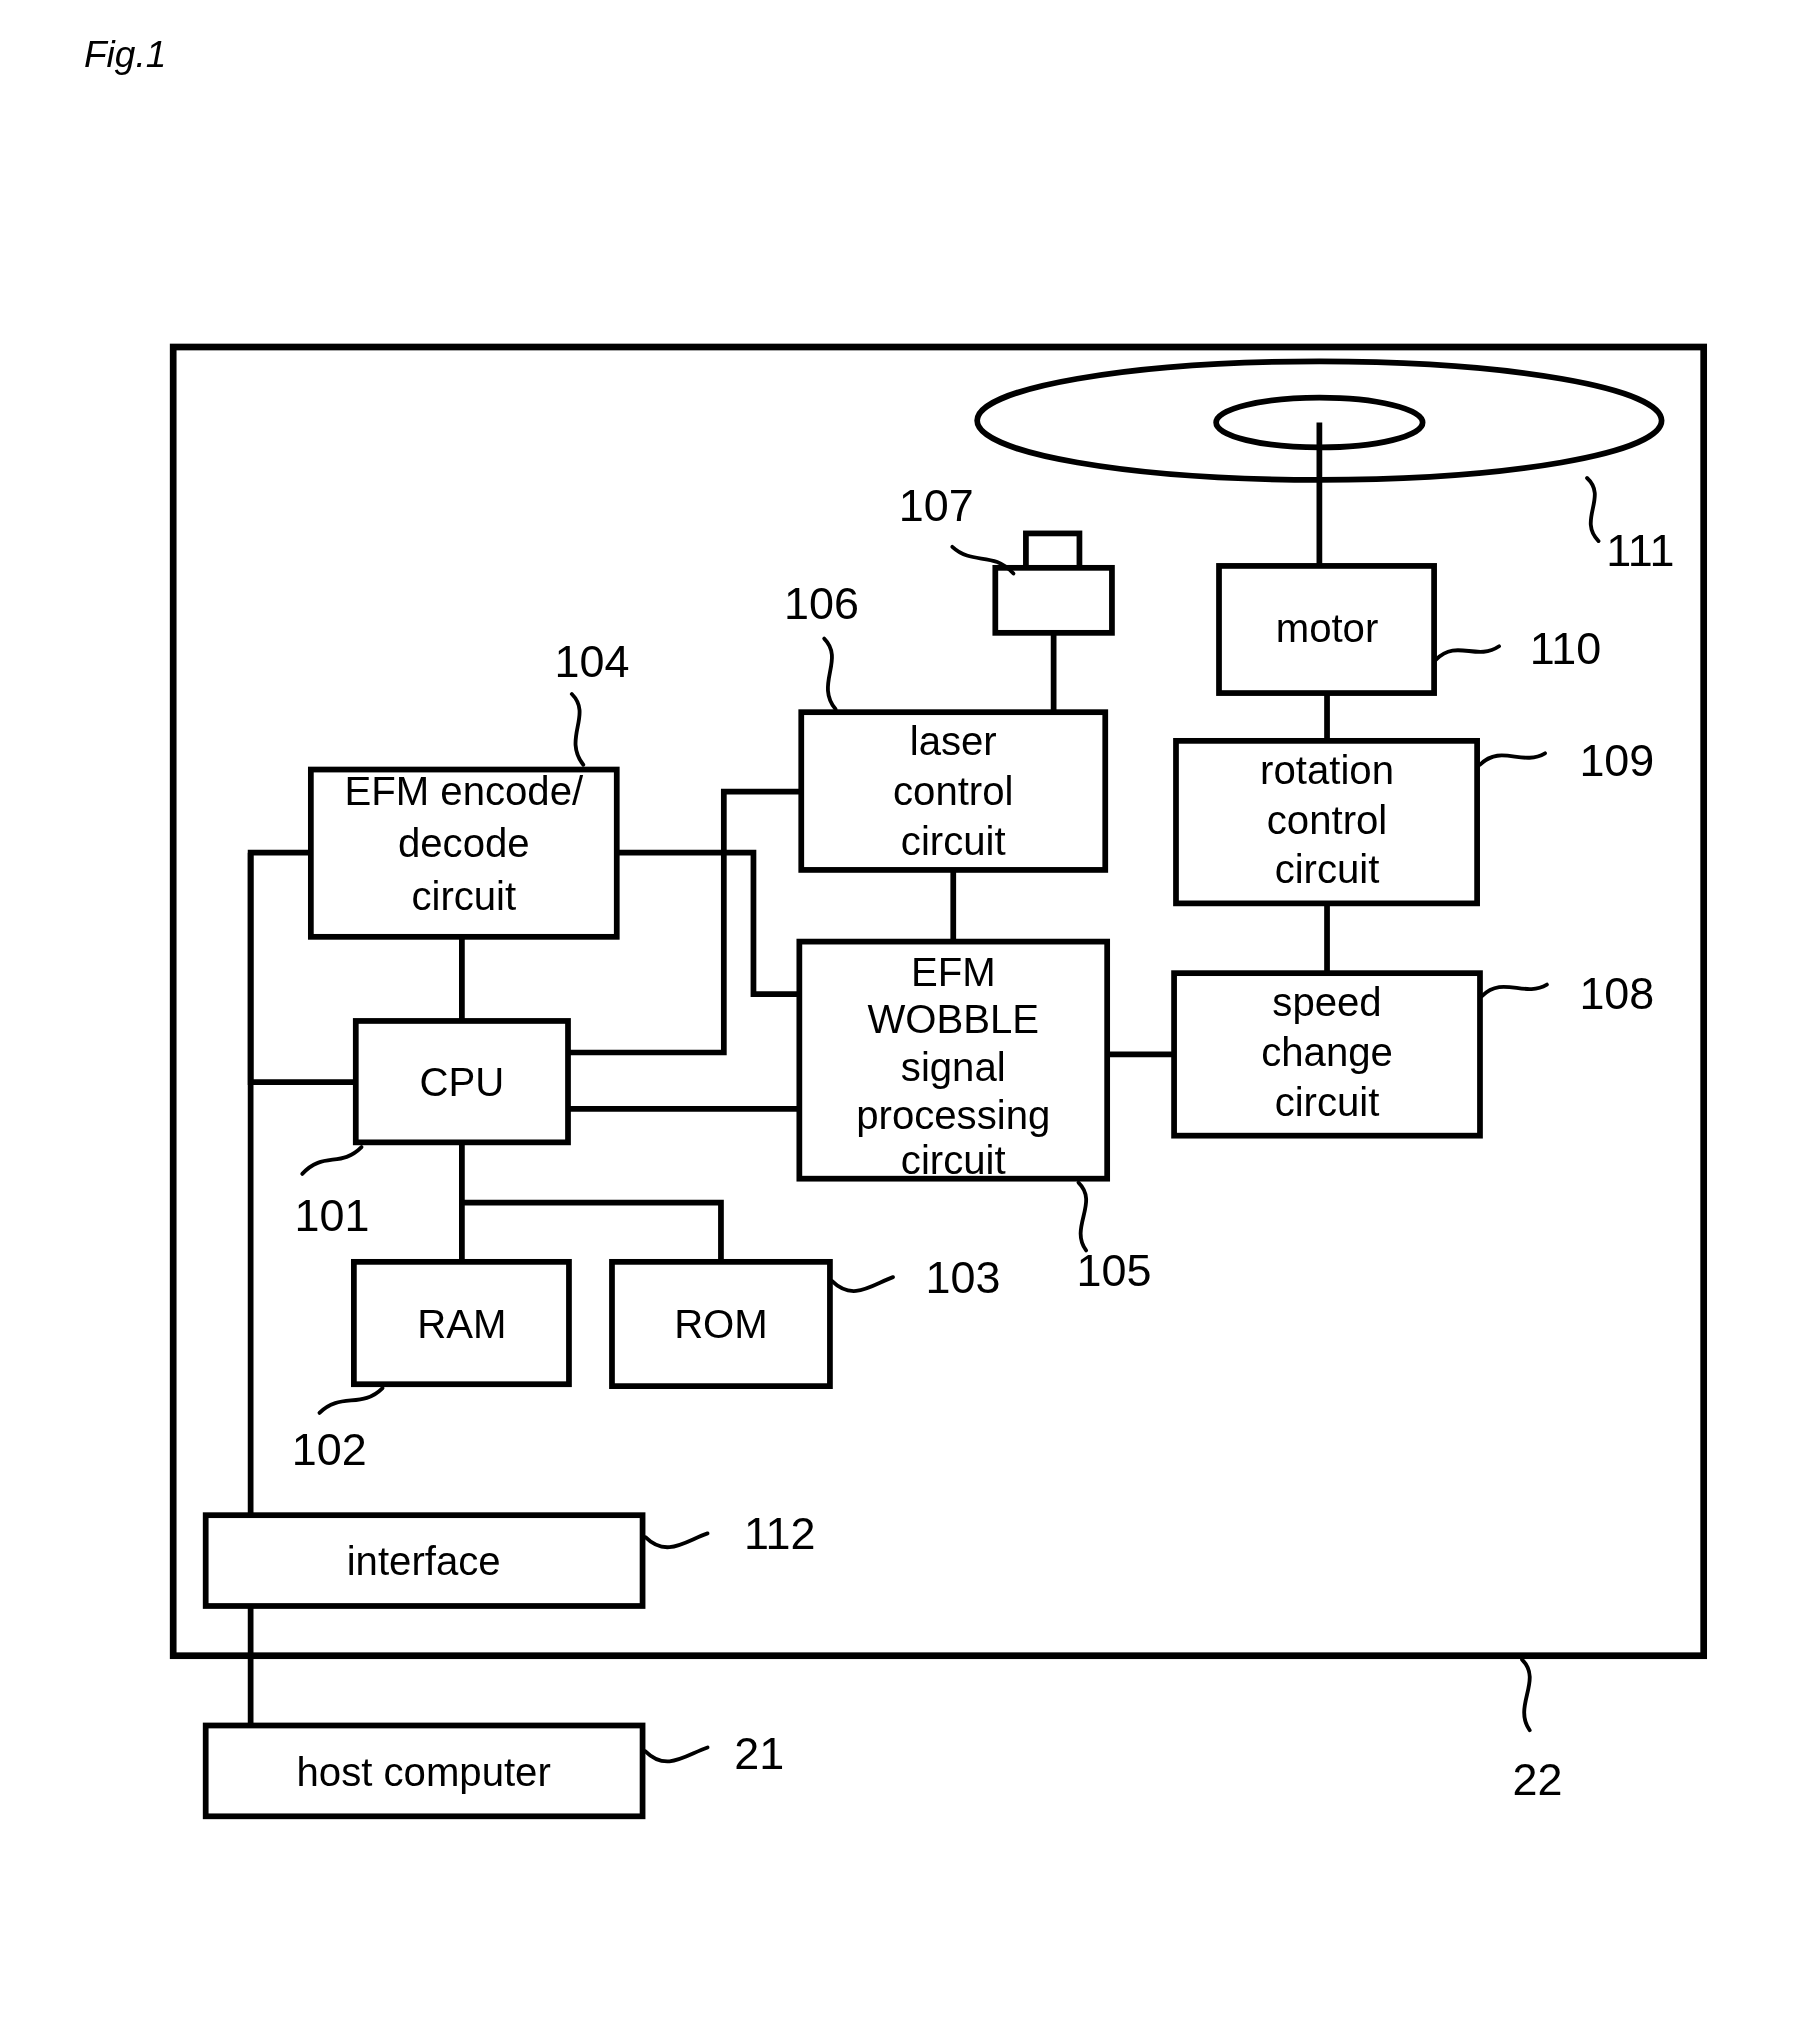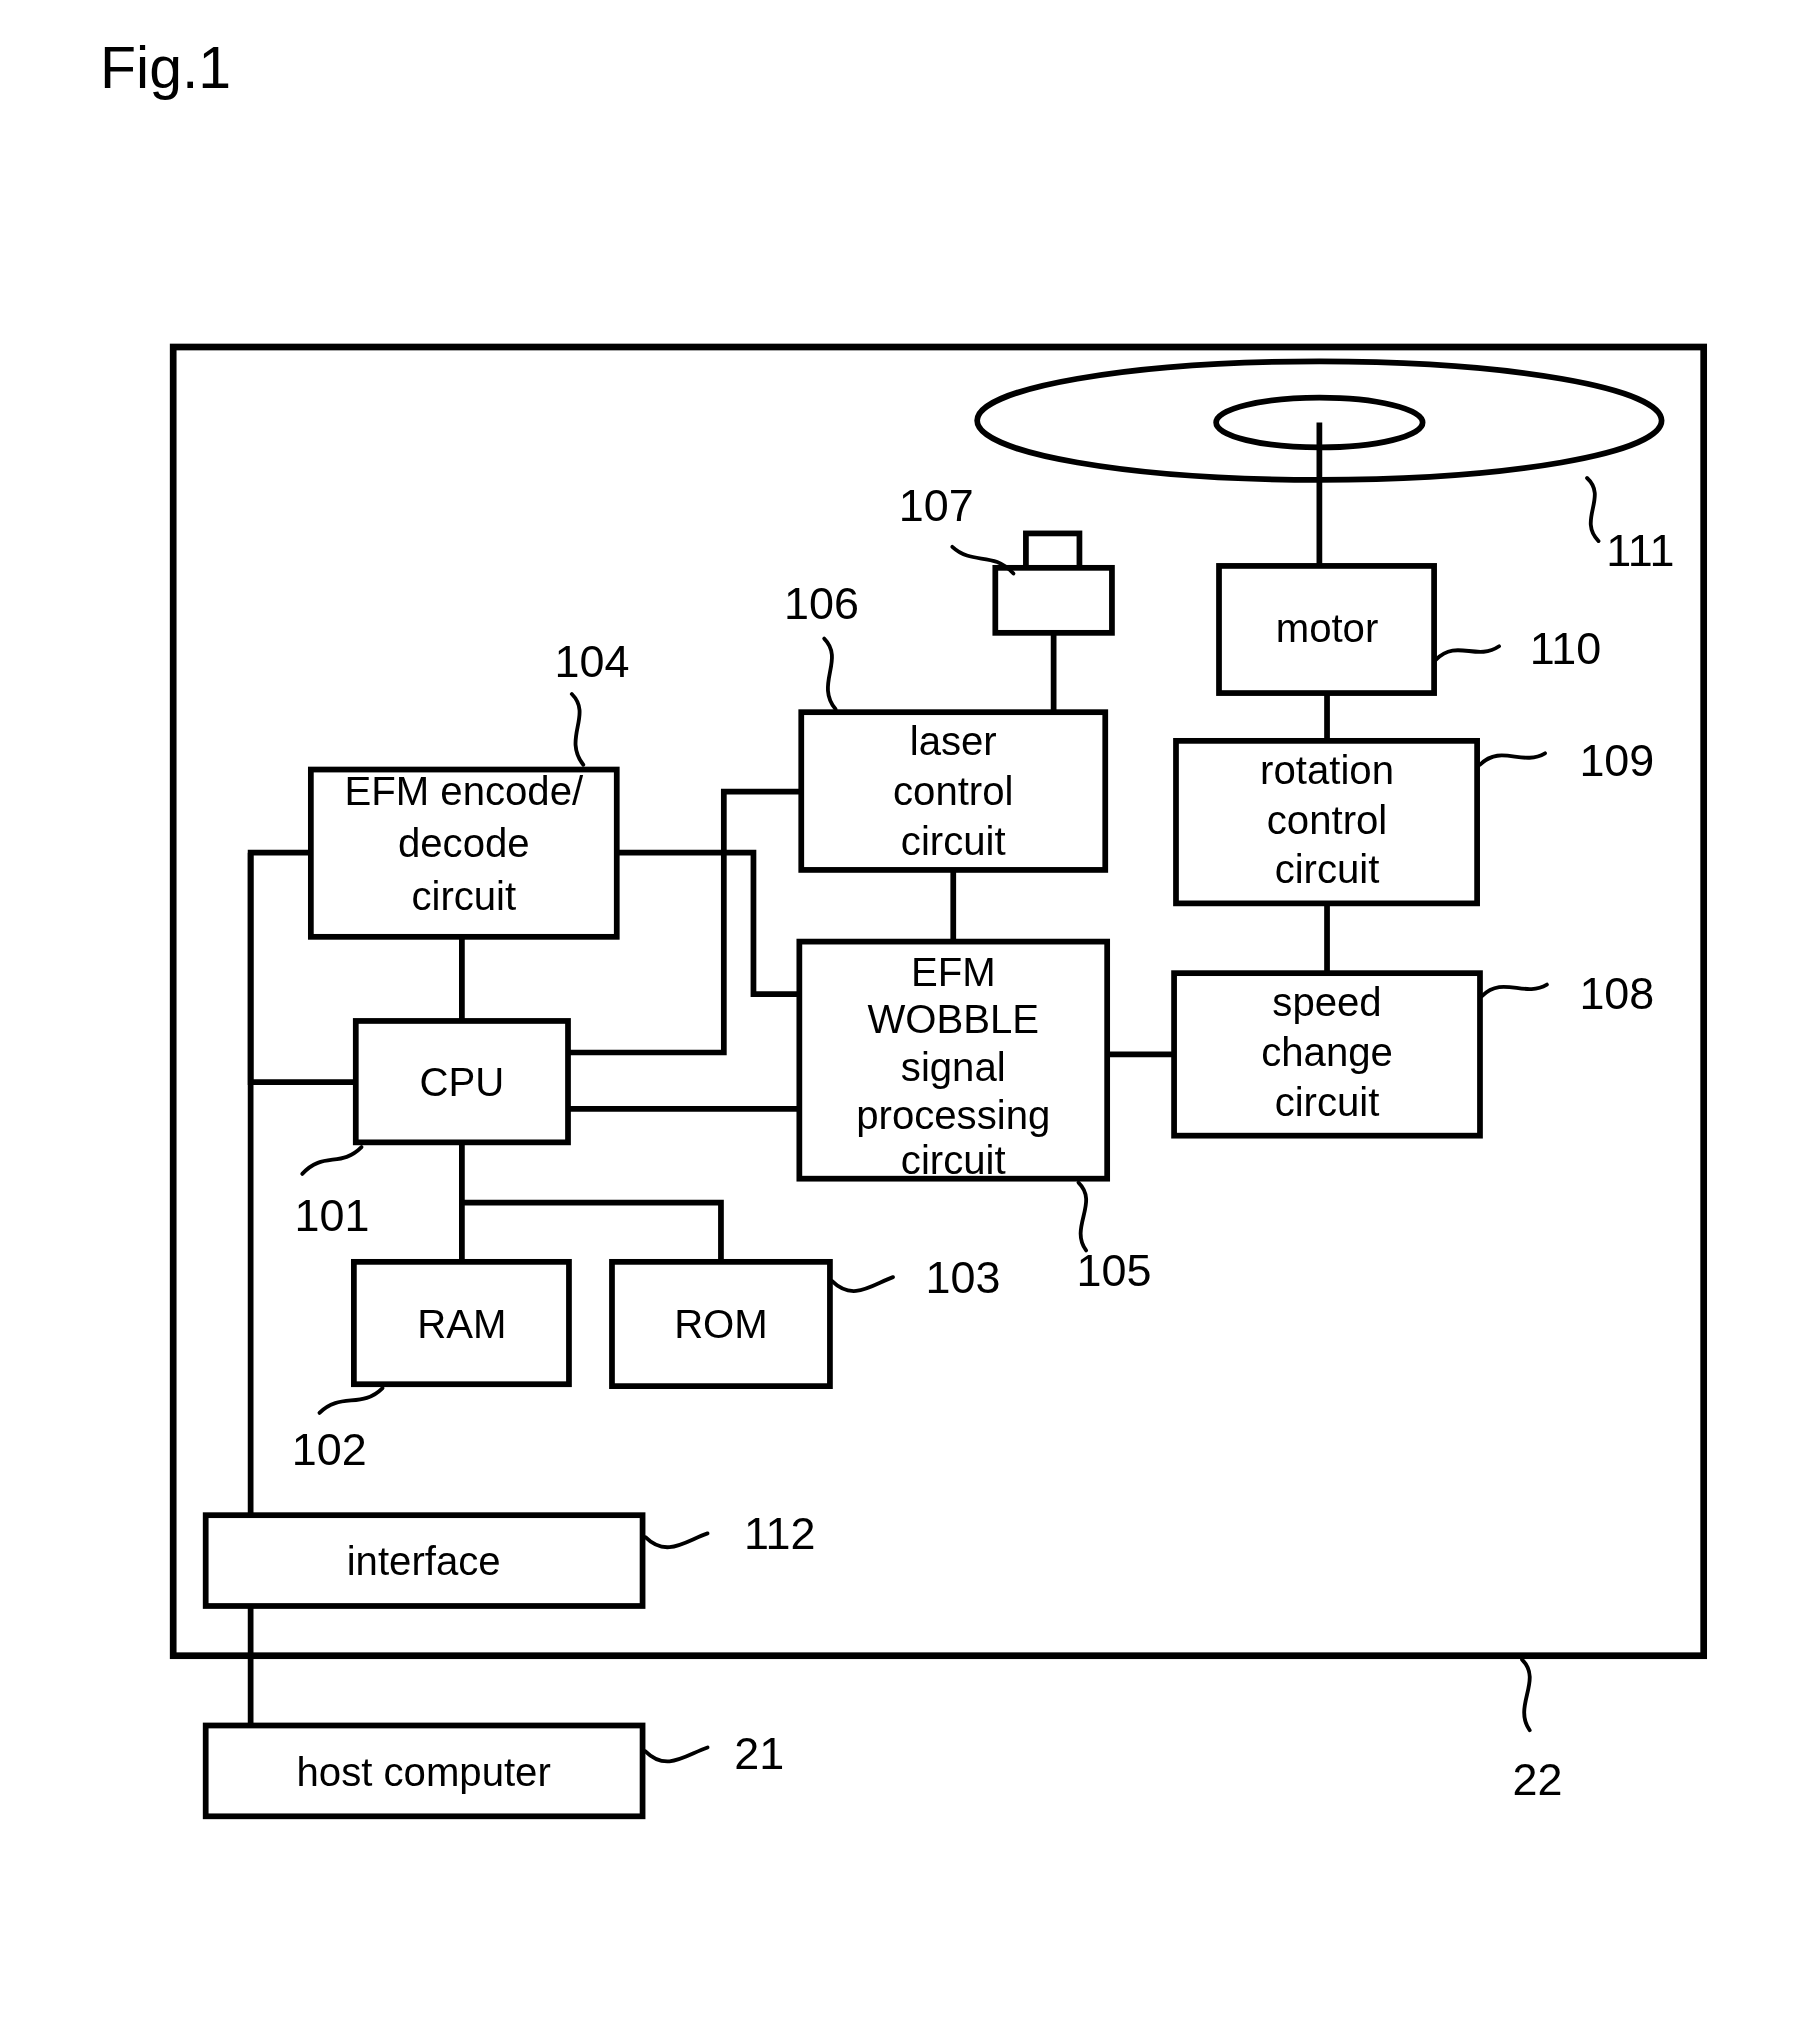--- a/index.html
+++ b/index.html
@@ -14,26 +14,27 @@
     color: #000000;
     overflow: hidden;
   }
   #figure-root {
     position: relative;
     width: 1809px;
     height: 2040px;
   }
   #fig-title {
     position: absolute;
-    left: 100px;
+    left: 84px;
     top: 34px;
-    font-size: 59px;
+    font-size: 37px;
     font-family: "Liberation Sans", sans-serif;
     letter-spacing: 0px;
     white-space: nowrap;
+    font-style: italic;
   }
   svg#diagram {
     position: absolute;
     left: 0;
     top: 0;
     width: 1809px;
     height: 2040px;
   }
   .blk-rect {
     fill: #ffffff;

